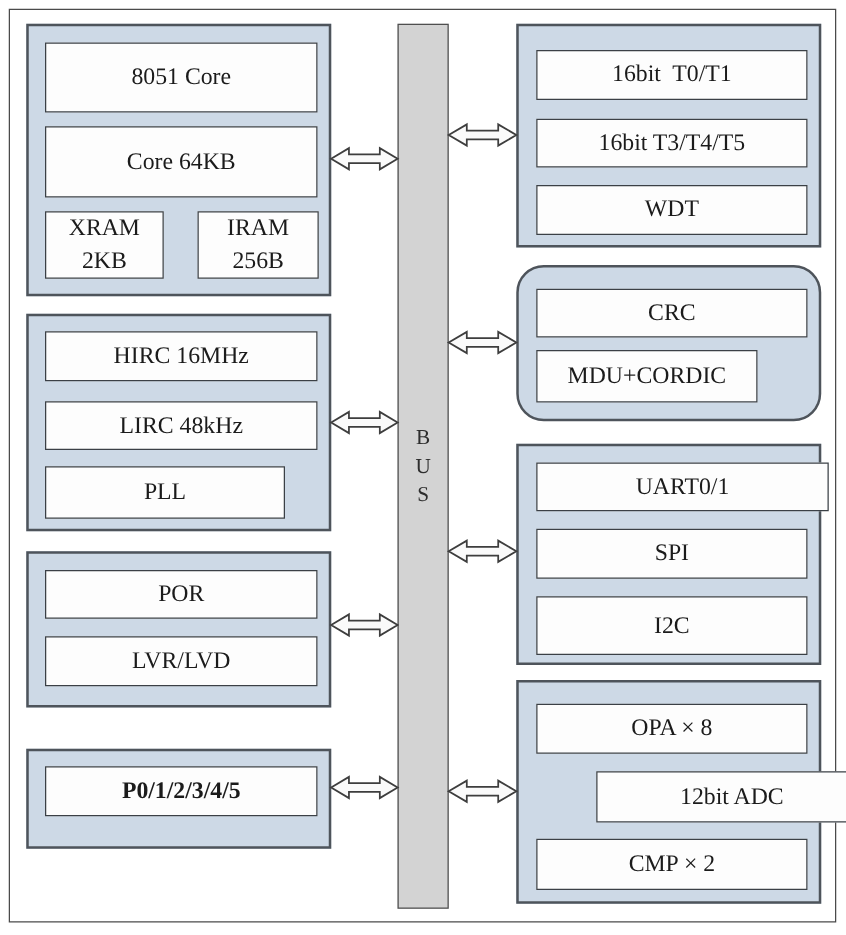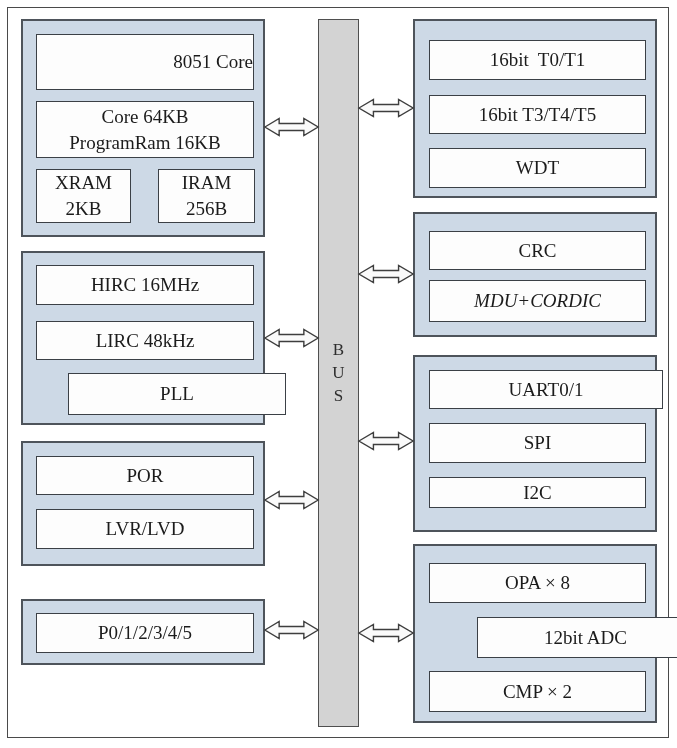--- a/index.html
+++ b/index.html
@@ -70,93 +70,92 @@
 <div class="canvas">
   <div class="outer-frame"></div>
 
   <div class="bus-bar">
     <span>B</span>
     <span>U</span>
     <span>S</span>
   </div>
 
   <div class="group" style="left:21px; top:19px; width:244px; height:218px;">
-    <div class="box" style="left:13px; top:13px; width:218px; height:56px;align-items:flex-end;">
+    <div class="box" style="left:13px; top:13px; width:218px; height:56px;">
       <span>8051 Core</span>
     </div>
     <div class="box" style="left:13px; top:80px; width:218px; height:57px;">
       <span>Core 64KB</span>
-      <span>ProgramRam 16KB</span>
     </div>
     <div class="box" style="left:13px; top:148px; width:95px; height:54px;">
       <span>XRAM</span>
       <span>2KB</span>
     </div>
     <div class="box" style="left:135px; top:148px; width:97px; height:54px;">
       <span>IRAM</span>
       <span>256B</span>
     </div>
   </div>
 
   <div class="group" style="left:21px; top:251px; width:244px; height:174px;">
     <div class="box" style="left:13px; top:12px; width:218px; height:40px;">
       <span>HIRC 16MHz</span>
     </div>
     <div class="box" style="left:13px; top:68px; width:218px; height:39px;justify-content:center;">
       <span>LIRC 48kHz</span>
     </div>
-    <div class="box" style="left:13px; top:120px; width:218px; height:42px;margin-left:32px;">
+    <div class="box" style="left:13px; top:120px; width:192px; height:42px;">
       <span>PLL</span>
     </div>
   </div>
 
   <div class="group" style="left:21px; top:441px; width:244px; height:125px;">
     <div class="box" style="left:13px; top:13px; width:218px; height:39px;">
       <span>POR</span>
     </div>
     <div class="box" style="left:13px; top:66px; width:218px; height:40px;">
       <span>LVR/LVD</span>
     </div>
   </div>
 
-  <div class="group" style="left:21px; top:599px; width:244px; height:66px;">
+  <div class="group" style="left:21px; top:599px; width:244px; height:80px;font-weight:bold;">
     <div class="box" style="left:13px; top:12px; width:218px; height:40px;">
       <span>P0/1/2/3/4/5</span>
     </div>
   </div>
 
   <div class="group" style="left:413px; top:19px; width:244px; height:179px;">
     <div class="box" style="left:14px; top:19px; width:217px; height:40px;">
       <span>16bit  T0/T1</span>
     </div>
     <div class="box" style="left:14px; top:74px; width:217px; height:39px;">
       <span>16bit T3/T4/T5</span>
     </div>
     <div class="box" style="left:14px; top:127px; width:217px; height:40px;">
       <span>WDT</span>
     </div>
   </div>
 
-  <div class="group" style="left:413px; top:212px; width:244px; height:125px;">
+  <div class="group" style="left:413px; top:212px; width:244px; height:125px;border-radius:22px;">
     <div class="box" style="left:14px; top:17px; width:217px; height:39px;">
       <span>CRC</span>
     </div>
-    <div class="box" style="left:14px; top:66px; width:217px; height:42px;font-style:italic;">
+    <div class="box" style="left:14px; top:66px; width:177px; height:42px;">
       <span>MDU+CORDIC</span>
     </div>
   </div>
 
   <div class="group" style="left:413px; top:355px; width:244px; height:177px;">
     <div class="box" style="left:14px; top:13px; width:234px; height:39px;">
       <span>UART0/1</span>
     </div>
     <div class="box" style="left:14px; top:66px; width:217px; height:40px;">
       <span>SPI</span>
     </div>
-    <div class="box" style="left:14px; top:120px; width:217px; height:31px;">
+    <div class="box" style="left:14px; top:120px; width:217px; height:47px;">
       <span>I2C</span>
     </div>
   </div>
 
   <div class="group" style="left:413px; top:544px; width:244px; height:179px;">
     <div class="box" style="left:14px; top:17px; width:217px; height:40px;">
       <span>OPA × 8</span>
     </div>
     <div class="box" style="left:14px; top:71px; width:217px; height:41px;margin-left:48px;">
       <span>12bit ADC</span>

